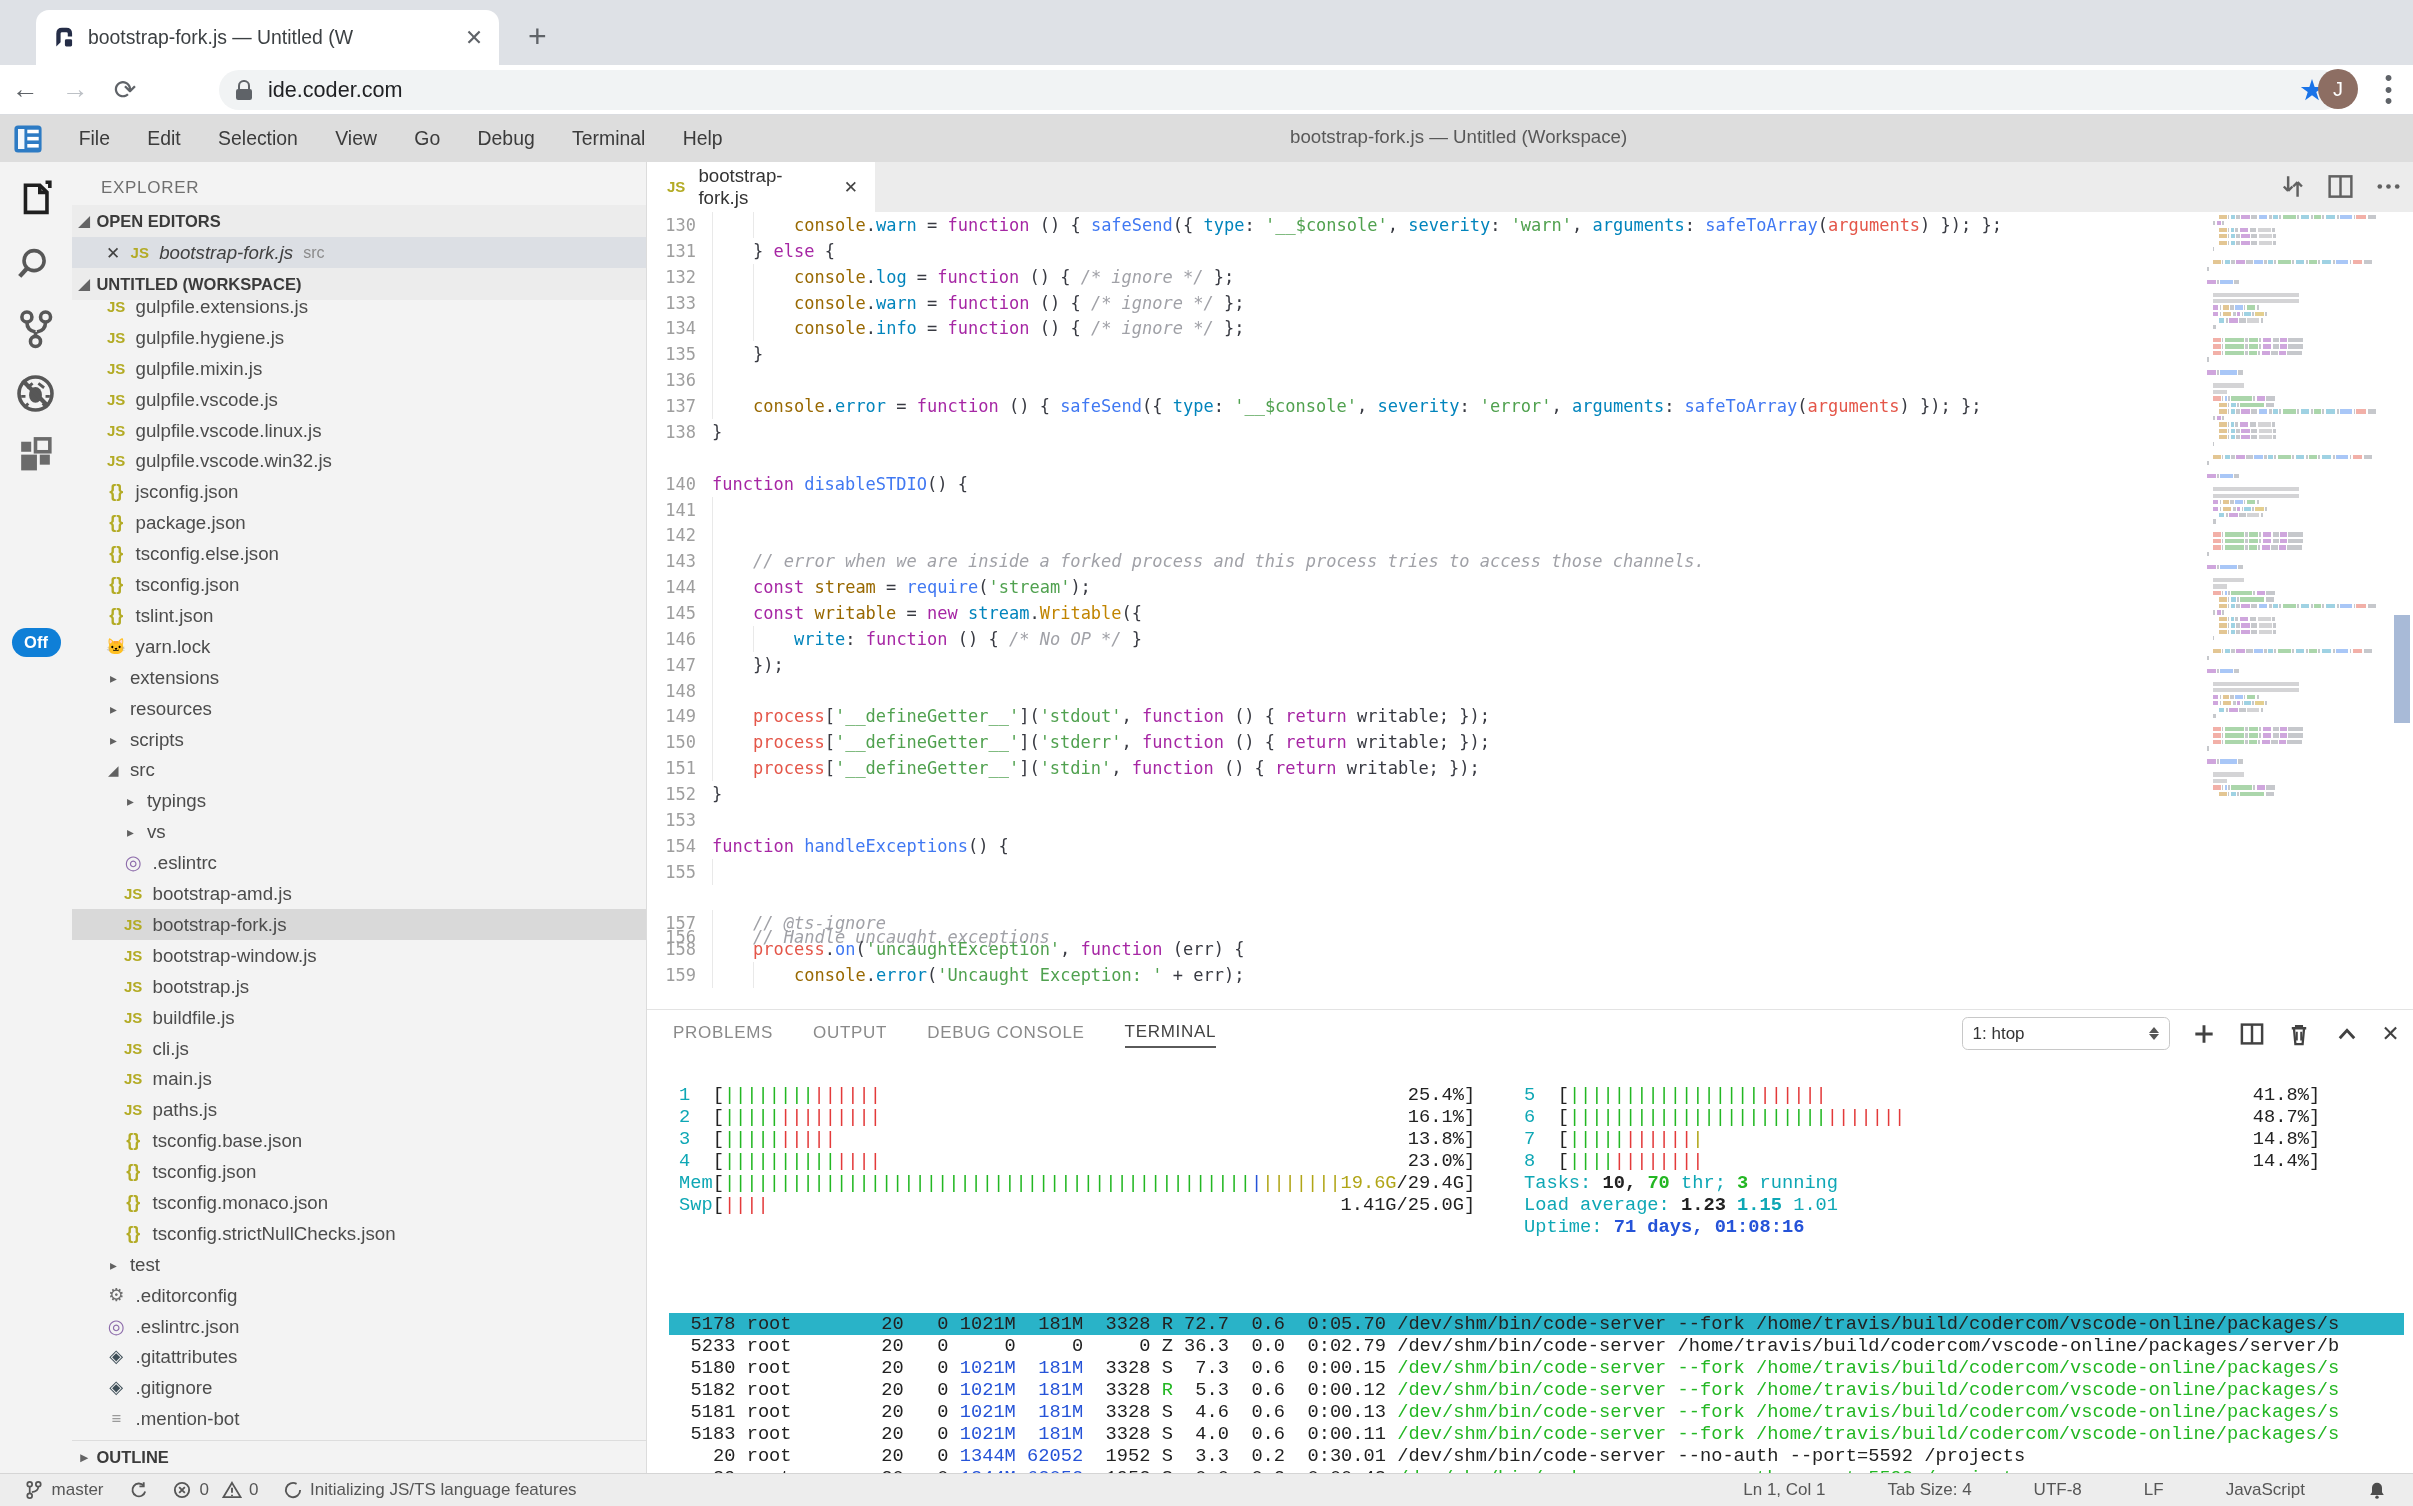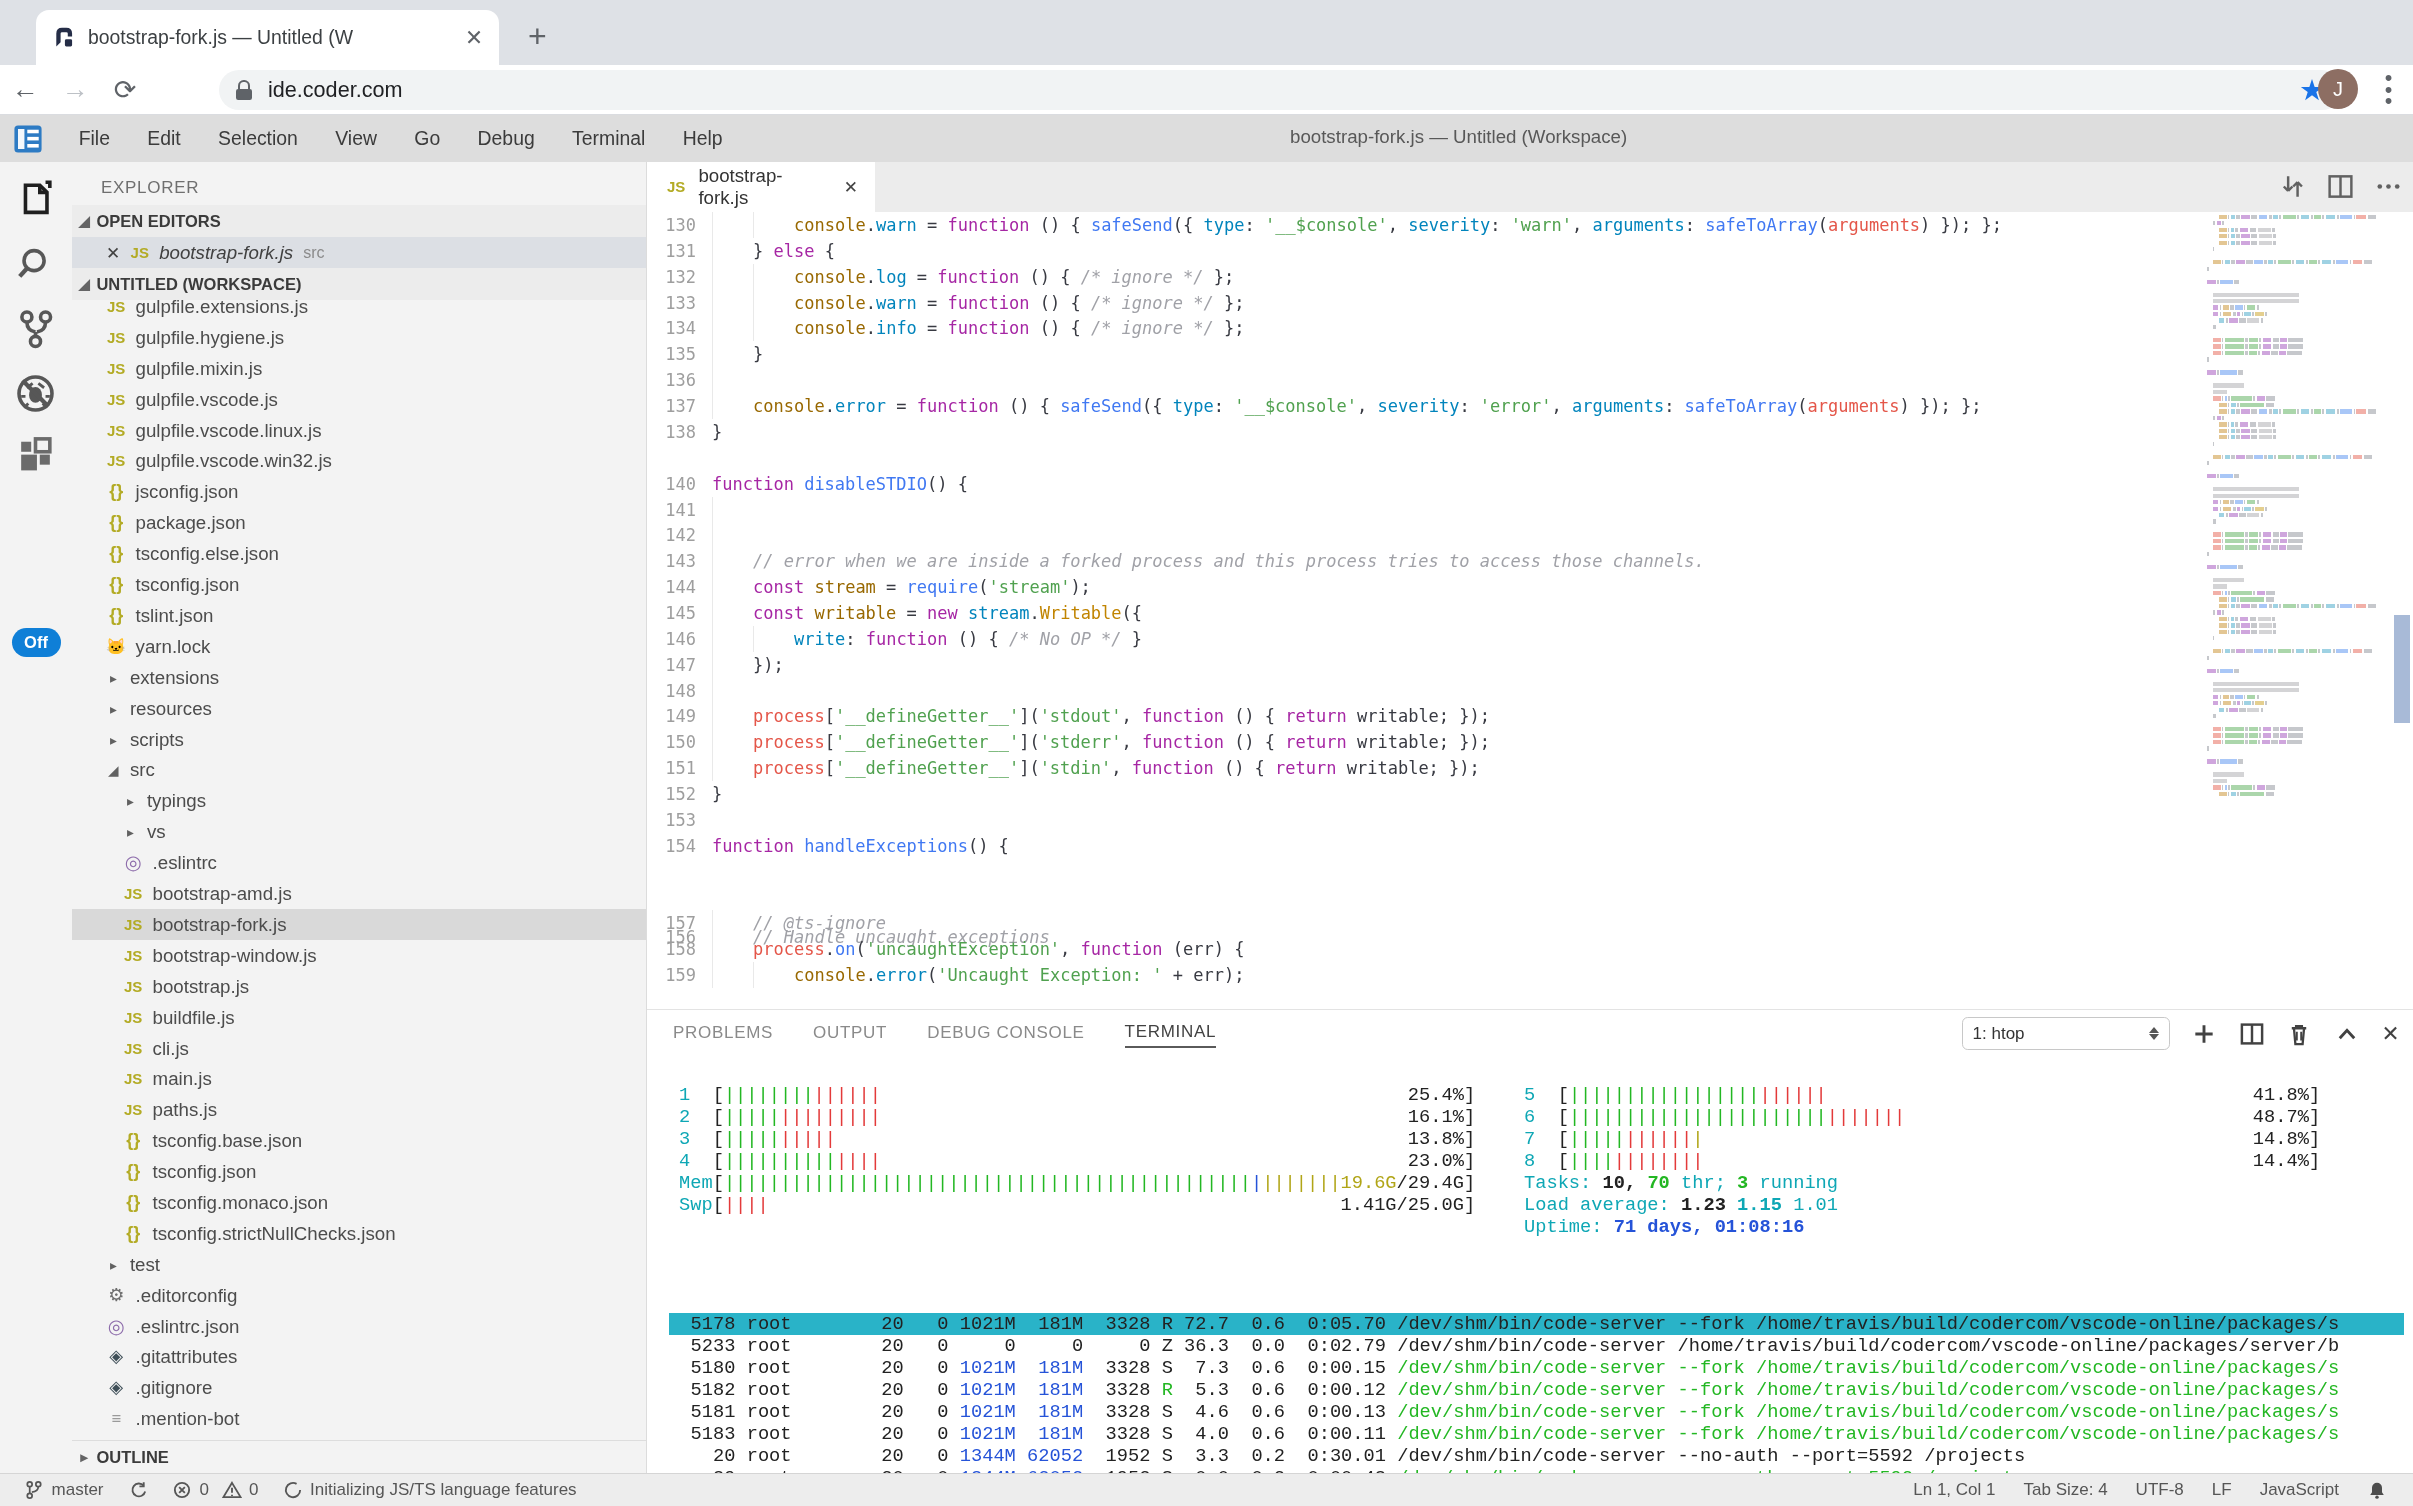--- a/index.html
+++ b/index.html
@@ -130,21 +130,21 @@
   #hhead .hl { background:#29b3c8; }
   .hrow.sel { background:#29b3c8; }
   .hrow .bl { color:#2553d8; }
   .hrow .gn { color:#23b723; }
 
   
   #statusbar { position:absolute; left:0; top:1473px; width:100%; height:33px; background:#ededed;
     border-top:1.4px solid #d5d5d5; display:flex; align-items:center; font-size:17px; color:#565656; }
   #statusbar .grp { display:flex; align-items:center; gap:7.2px; margin-left:24.4px; }
   #statusbar svg { width:20px; height:20px; }
-  #sb-right { margin-left:auto; display:flex; align-items:flex-end; gap:28px; margin-right:26px; }
+  #sb-right { margin-left:auto; display:flex; align-items:flex-end; gap:62px; margin-right:26px; }
 </style>
 </head>
 <body>
 
 <div id="root">
 
   <div id="tabstrip">
     <div id="btab">
       <svg class="favicon" viewBox="0 0 34 34">
         <path d="M6 30 L6 12 Q6 4 14 4 L20 4 Q28 4 28 12 L28 16 L22 16 L22 12 Q22 10 20 10 L14 10 Q12 10 12 12 L12 24 Z" fill="#252d47"></path>
@@ -437,20 +437,21 @@
         <div class="cl" style="top: 388px;"><span class="ln">145</span><span class="g" style="left: 65px;"></span><span class="ct" style="left: 106px;"><span class="tk-k">const</span><span class="tk-d"> </span><span class="tk-o">writable</span><span class="tk-d"> = </span><span class="tk-k">new</span><span class="tk-d"> </span><span class="tk-t">stream</span><span class="tk-d">.</span><span class="tk-y">Writable</span><span class="tk-d">({</span></span></div>
         <div class="cl" style="top: 414px;"><span class="ln">146</span><span class="g" style="left: 65px;"></span><span class="g" style="left: 106px;"></span><span class="ct" style="left: 147px;"><span class="tk-t">write</span><span class="tk-d">: </span><span class="tk-k">function</span><span class="tk-d"> () { </span><span class="tk-c">/* No OP */</span><span class="tk-d"> }</span></span></div>
         <div class="cl" style="top: 440px;"><span class="ln">147</span><span class="g" style="left: 65px;"></span><span class="ct" style="left: 106px;"><span class="tk-d">});</span></span></div>
         <div class="cl" style="top: 466px;"><span class="ln">148</span><span class="g" style="left: 65px;"></span><span class="ct" style="left: 106px;"></span></div>
         <div class="cl" style="top: 491px;"><span class="ln">149</span><span class="g" style="left: 65px;"></span><span class="ct" style="left: 106px;"><span class="tk-r">process</span><span class="tk-d">[</span><span class="tk-s">'__defineGetter__'</span><span class="tk-d">](</span><span class="tk-s">'stdout'</span><span class="tk-d">, </span><span class="tk-k">function</span><span class="tk-d"> () { </span><span class="tk-k">return</span><span class="tk-d"> writable; });</span></span></div>
         <div class="cl" style="top: 517px;"><span class="ln">150</span><span class="g" style="left: 65px;"></span><span class="ct" style="left: 106px;"><span class="tk-r">process</span><span class="tk-d">[</span><span class="tk-s">'__defineGetter__'</span><span class="tk-d">](</span><span class="tk-s">'stderr'</span><span class="tk-d">, </span><span class="tk-k">function</span><span class="tk-d"> () { </span><span class="tk-k">return</span><span class="tk-d"> writable; });</span></span></div>
         <div class="cl" style="top: 543px;"><span class="ln">151</span><span class="g" style="left: 65px;"></span><span class="ct" style="left: 106px;"><span class="tk-r">process</span><span class="tk-d">[</span><span class="tk-s">'__defineGetter__'</span><span class="tk-d">](</span><span class="tk-s">'stdin'</span><span class="tk-d">, </span><span class="tk-k">function</span><span class="tk-d"> () { </span><span class="tk-k">return</span><span class="tk-d"> writable; });</span></span></div>
         <div class="cl" style="top: 569px;"><span class="ln">152</span><span class="ct" style="left: 65px;"><span class="tk-d">}</span></span></div>
         <div class="cl" style="top: 595px;"><span class="ln">153</span><span class="ct" style="left: 65px;"></span></div>
         <div class="cl" style="top: 621px;"><span class="ln">154</span><span class="ct" style="left: 65px;"><span class="tk-k">function</span><span class="tk-d"> </span><span class="tk-f">handleExceptions</span><span class="tk-d">() {</span></span></div>
+        <div class="cl" style="top: 647px;"><span class="ln">155</span><span class="g" style="left: 65px;"></span><span class="ct" style="left: 106px;"></span></div>
         <div class="cl" style="top: 712px;"><span class="ln">156</span><span class="g" style="left: 65px;"></span><span class="ct" style="left: 106px;"><span class="tk-c">// Handle uncaught exceptions</span></span></div>
         <div class="cl" style="top: 698px;"><span class="ln">157</span><span class="g" style="left: 65px;"></span><span class="ct" style="left: 106px;"><span class="tk-c">// @ts-ignore</span></span></div>
         <div class="cl" style="top: 724px;"><span class="ln">158</span><span class="g" style="left: 65px;"></span><span class="ct" style="left: 106px;"><span class="tk-r">process</span><span class="tk-d">.</span><span class="tk-f">on</span><span class="tk-d">(</span><span class="tk-s">'uncaughtException'</span><span class="tk-d">, </span><span class="tk-k">function</span><span class="tk-d"> (err) {</span></span></div>
         <div class="cl" style="top: 750px;"><span class="ln">159</span><span class="g" style="left: 65px;"></span><span class="g" style="left: 106px;"></span><span class="ct" style="left: 147px;"><span class="tk-o">console</span><span class="tk-d">.</span><span class="tk-t">error</span><span class="tk-d">(</span><span class="tk-s">'Uncaught Exception: '</span><span class="tk-d"> + err);</span></span></div>
       </div>
     <div id="minimap">
         <div class="mrow" style="padding-left: 16px;"><span style="background: rgb(227, 198, 147); width: 7.5px; margin-right: 1.4px;"></span><span style="background: rgb(198, 200, 204); width: 1.4px; margin-right: 1.4px;"></span><span style="background: rgb(159, 210, 227); width: 4.3px; margin-right: 1.4px;"></span><span style="background: rgb(198, 200, 204); width: 3.2px; margin-right: 1.4px;"></span><span style="background: rgb(207, 166, 221); width: 8.6px; margin-right: 1.4px;"></span><span style="background: rgb(198, 200, 204); width: 6.5px; margin-right: 1.4px;"></span><span style="background: rgb(169, 199, 247); width: 8.6px; margin-right: 1.4px;"></span><span style="background: rgb(198, 200, 204); width: 3.2px; margin-right: 1.4px;"></span><span style="background: rgb(159, 210, 227); width: 4.3px; margin-right: 1.4px;"></span><span style="background: rgb(198, 200, 204); width: 2.2px; margin-right: 1.4px;"></span><span style="background: rgb(171, 214, 171); width: 13px; margin-right: 1.4px;"></span><span style="background: rgb(198, 200, 204); width: 2.2px; margin-right: 1.4px;"></span><span style="background: rgb(159, 210, 227); width: 8.6px; margin-right: 1.4px;"></span><span style="background: rgb(198, 200, 204); width: 2.2px; margin-right: 1.4px;"></span><span style="background: rgb(171, 214, 171); width: 6.5px; margin-right: 1.4px;"></span><span style="background: rgb(198, 200, 204); width: 2.2px; margin-right: 1.4px;"></span><span style="background: rgb(159, 210, 227); width: 9.7px; margin-right: 1.4px;"></span><span style="background: rgb(198, 200, 204); width: 2.2px; margin-right: 1.4px;"></span><span style="background: rgb(169, 199, 247); width: 12px; margin-right: 1.4px;"></span><span style="background: rgb(198, 200, 204); width: 1.4px; margin-right: 1.4px;"></span><span style="background: rgb(242, 176, 168); width: 9.7px; margin-right: 1.4px;"></span><span style="background: rgb(198, 200, 204); width: 8.6px; margin-right: 1.4px;"></span></div>
         <div class="mrow" style="padding-left: 10px;"><span style="background: rgb(198, 200, 204); width: 2.2px; margin-right: 1.4px;"></span><span style="background: rgb(207, 166, 221); width: 4.3px; margin-right: 1.4px;"></span><span style="background: rgb(198, 200, 204); width: 2.2px; margin-right: 1.4px;"></span></div>
         <div class="mrow" style="padding-left: 16px;"><span style="background: rgb(227, 198, 147); width: 7.5px; margin-right: 1.4px;"></span><span style="background: rgb(198, 200, 204); width: 1.4px; margin-right: 1.4px;"></span><span style="background: rgb(159, 210, 227); width: 3.2px; margin-right: 1.4px;"></span><span style="background: rgb(198, 200, 204); width: 3.2px; margin-right: 1.4px;"></span><span style="background: rgb(207, 166, 221); width: 8.6px; margin-right: 1.4px;"></span><span style="background: rgb(198, 200, 204); width: 6.5px; margin-right: 1.4px;"></span><span style="background: rgb(212, 212, 214); width: 13px; margin-right: 1.4px;"></span><span style="background: rgb(198, 200, 204); width: 3.2px; margin-right: 1.4px;"></span></div>
         <div class="mrow" style="padding-left: 16px;"><span style="background: rgb(227, 198, 147); width: 7.5px; margin-right: 1.4px;"></span><span style="background: rgb(198, 200, 204); width: 1.4px; margin-right: 1.4px;"></span><span style="background: rgb(159, 210, 227); width: 4.3px; margin-right: 1.4px;"></span><span style="background: rgb(198, 200, 204); width: 3.2px; margin-right: 1.4px;"></span><span style="background: rgb(207, 166, 221); width: 8.6px; margin-right: 1.4px;"></span><span style="background: rgb(198, 200, 204); width: 6.5px; margin-right: 1.4px;"></span><span style="background: rgb(212, 212, 214); width: 13px; margin-right: 1.4px;"></span><span style="background: rgb(198, 200, 204); width: 3.2px; margin-right: 1.4px;"></span></div>

